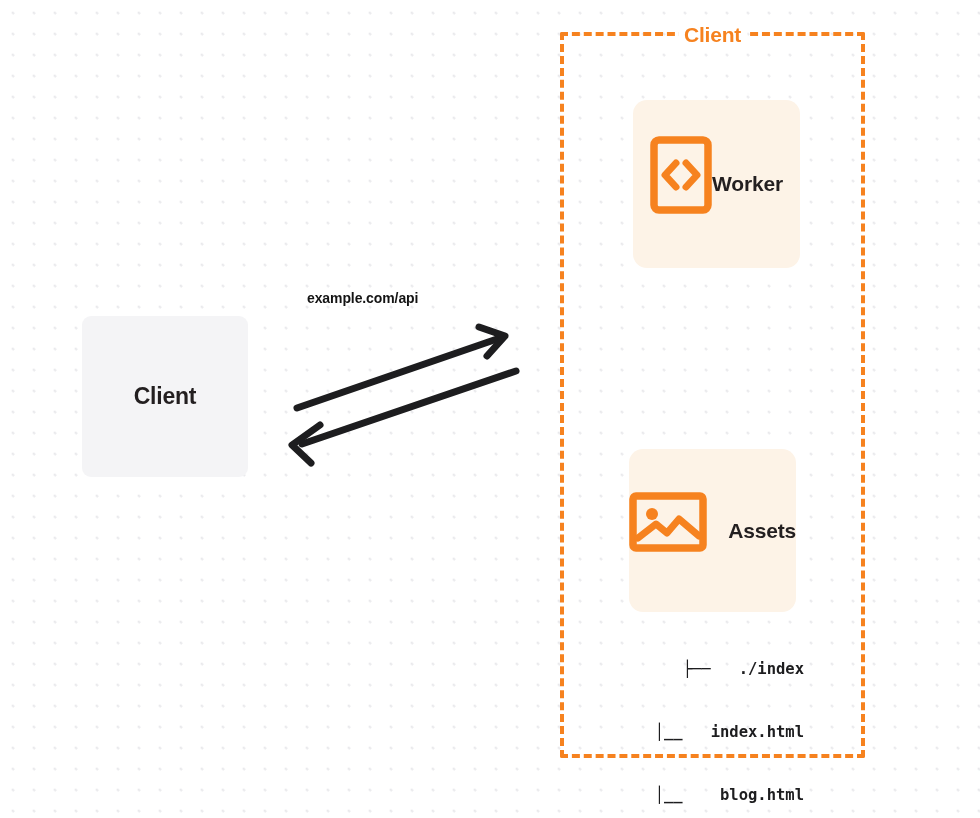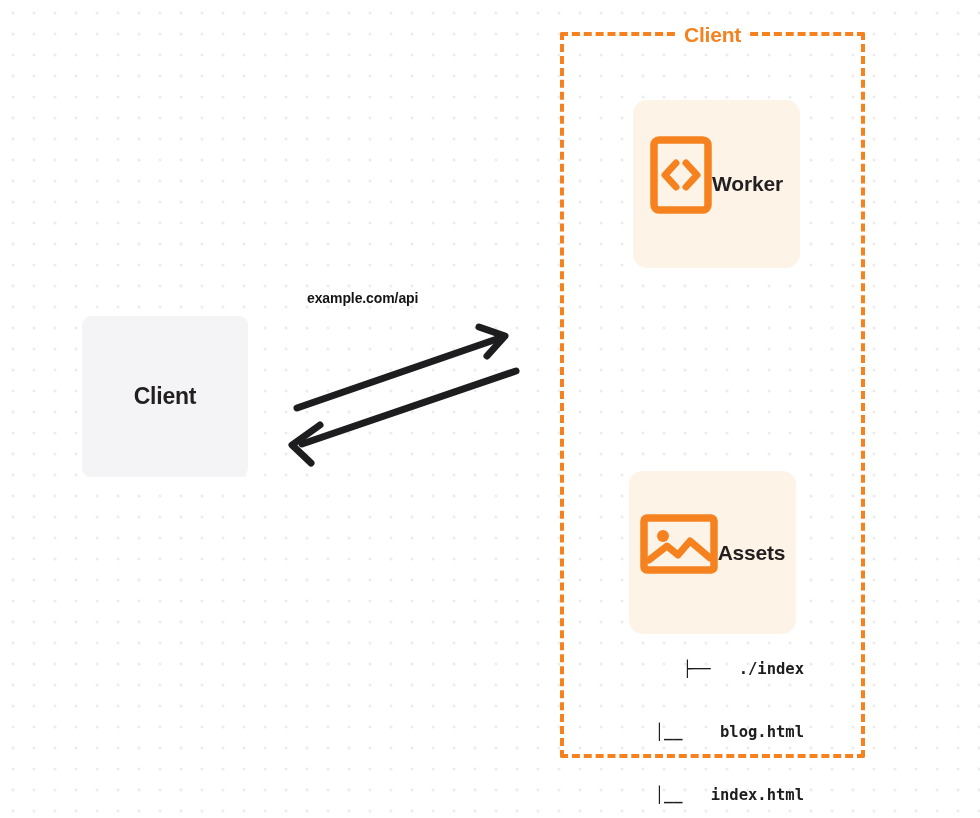--- a/index.html
+++ b/index.html
@@ -82,23 +82,24 @@
     justify-content: center;
   }
   #worker-card {
     left: 633px;
     top: 100px;
     width: 167px;
     height: 168px;
   }
   #assets-card {
     left: 629px;
-    top: 471px;
+    top: 449px;
     width: 167px;
     height: 163px;
+    justify-content: space-between;
   }
   .service-card .card-icon {
     display: block;
     margin-bottom: 14px;
   }
   .service-card .card-label {
     font-size: 21px;
     font-weight: bold;
     color: #231f20;
     letter-spacing: -0.2px;
@@ -173,22 +174,22 @@
         <rect x="4" y="5" width="70" height="52" rx="3" ry="3" stroke="#f6821f" stroke-width="7.5" fill="none"></rect>
         <circle cx="23" cy="23" r="6" fill="#f6821f"></circle>
         <path d="M9 47 L27 33 L38 42 L50 28 L70 45" stroke="#f6821f" stroke-width="7" stroke-linecap="round" stroke-linejoin="round" fill="none"></path>
       </svg>
     </span>
     <span class="card-label">Assets</span>
   </div>
 
   <div id="file-tree">
     <span class="tree-row">├──   ./index</span>
+    <span class="tree-row">│__   index.html</span>
     <span class="tree-row">│__    blog.html</span>
-    <span class="tree-row">│__   index.html</span>
     
   </div>
 
   <div id="request-label">example.com/api</div>
 
   <svg id="arrow-layer" viewBox="0 0 980 818" xmlns="http://www.w3.org/2000/svg">
     <g>
       <line x1="297" y1="408" x2="497" y2="339" stroke="#1d1d1f" stroke-width="7" stroke-linecap="round"></line>
       <path d="M479 327 L505 336 L487 356" stroke="#1d1d1f" stroke-width="7" stroke-linecap="round" stroke-linejoin="round" fill="none"></path>
     </g>

